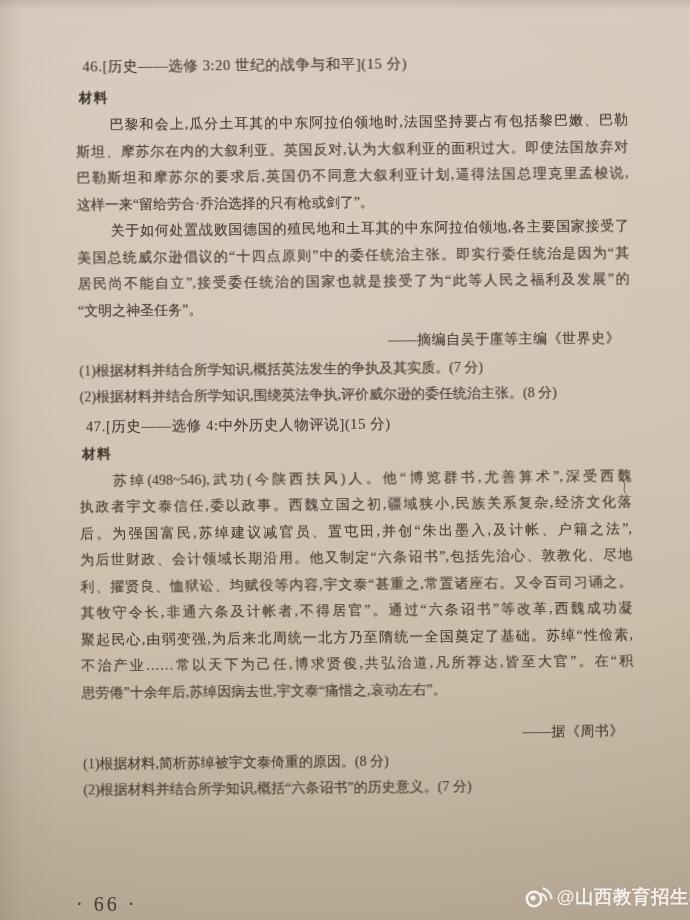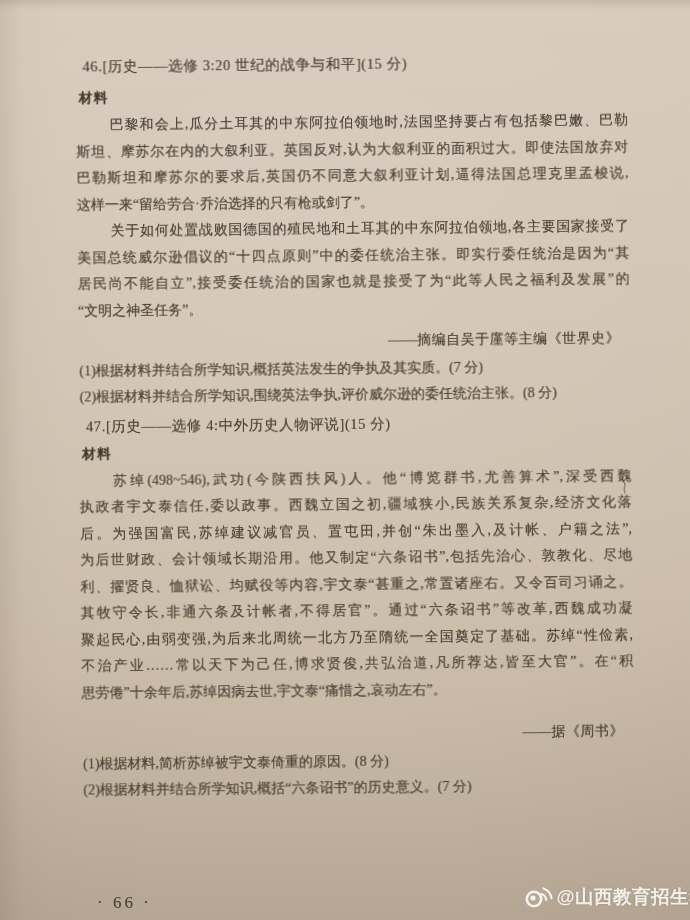--- a/index.html
+++ b/index.html
@@ -57,22 +57,22 @@
   #para46-1{margin-top:1px;}
   .source{
     text-align:right;padding-right:10px;letter-spacing:0.5px;
   }
   .source.first{margin-top:6px;}
   .source.second{margin-top:17px;}
   .subq{margin-left:1px;white-space:nowrap;}
   .subq.first{margin-top:1px;}
   #q47-heading{margin-top:2.5px;}
   .page-number{
-    position:absolute;left:97px;top:893px;
-    font-size:17px;letter-spacing:3px;color:#4e4537;
+    position:absolute;left:76px;top:893px;
+    font-size:20px;letter-spacing:3px;color:#4e4537;
     text-shadow:0 0 0.6px rgba(78,69,55,0.5);
   }
   .watermark{
     position:absolute;right:3px;top:884px;
     display:flex;align-items:center;gap:3px;
     color:rgba(255,255,255,0.85);
     font-family:"Liberation Sans","DejaVu Sans",sans-serif;
     font-size:18.5px;font-weight:bold;letter-spacing:0.5px;
     text-shadow:0 0 2px rgba(130,108,84,0.35);
   }

